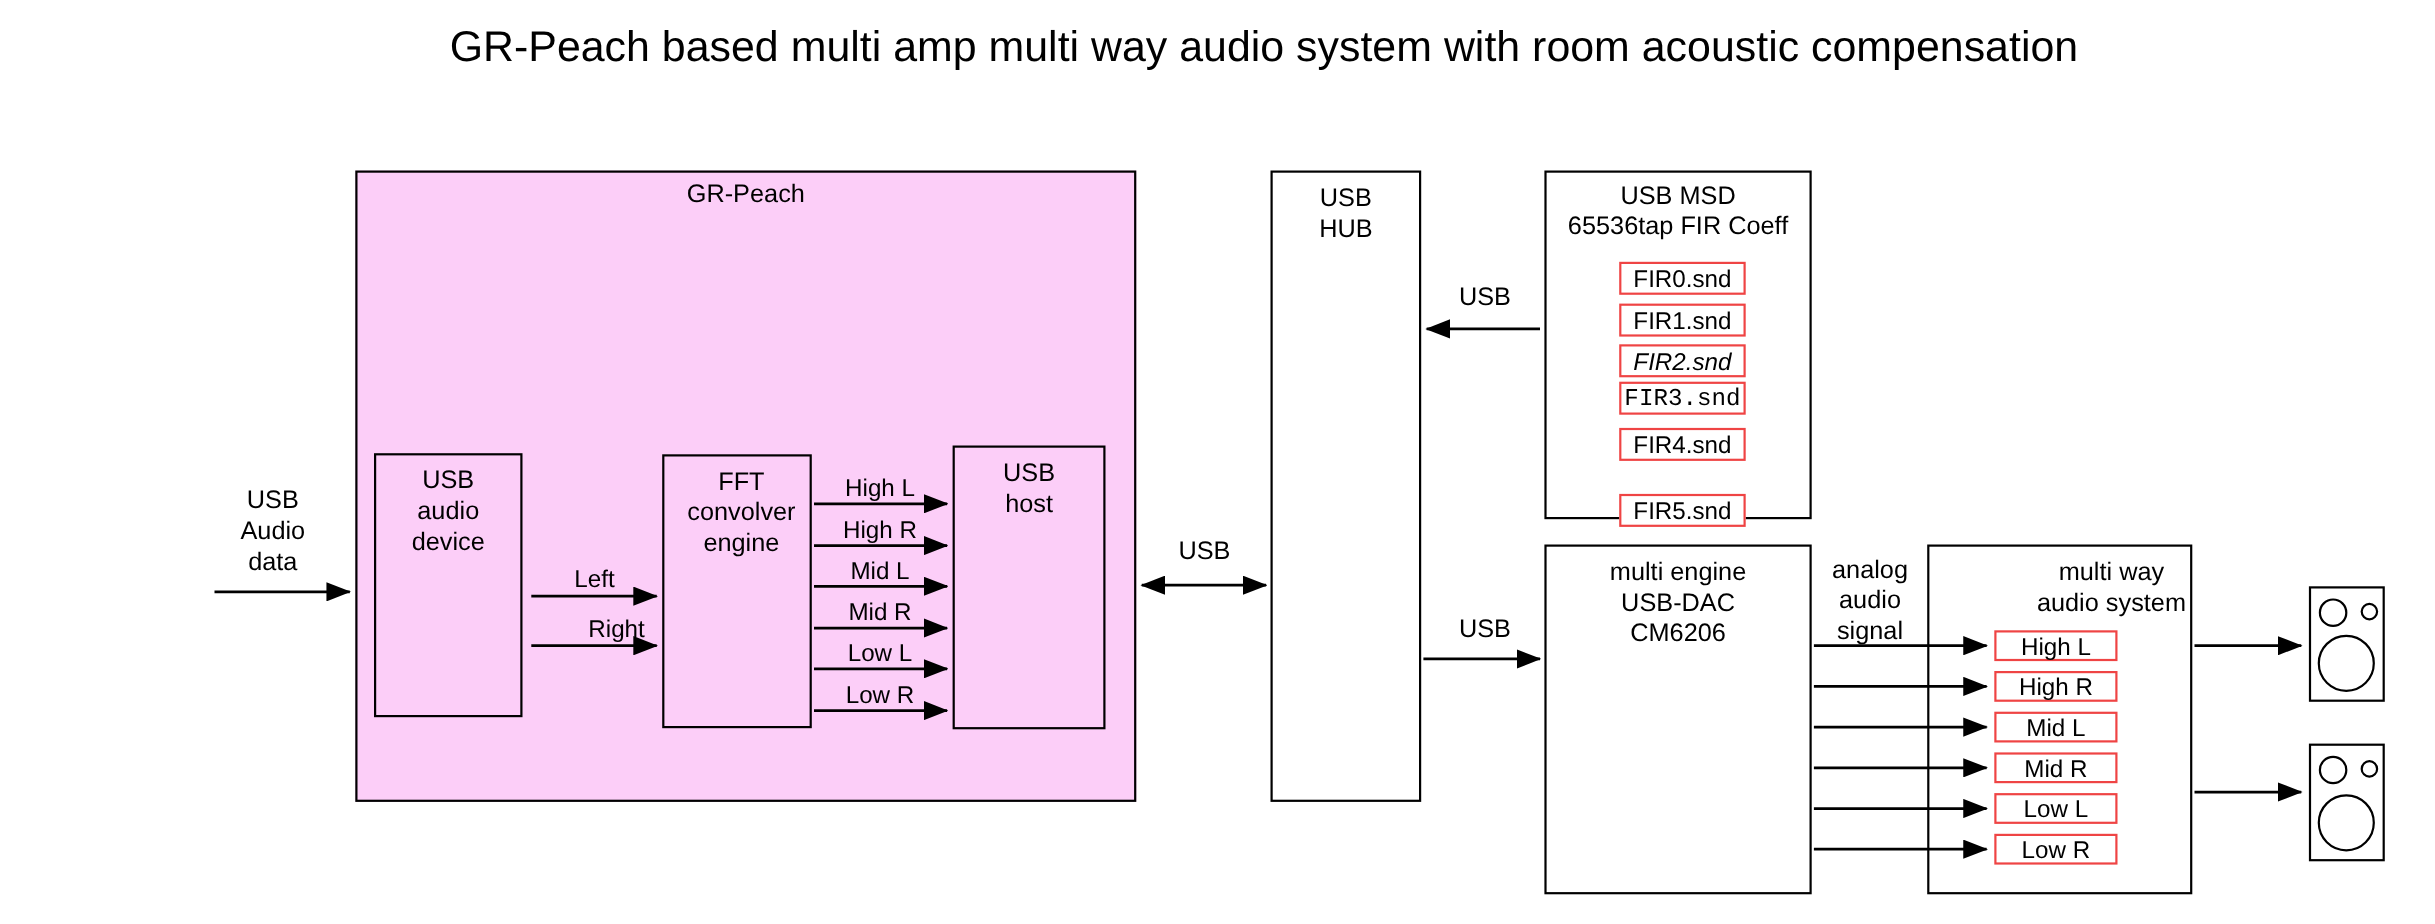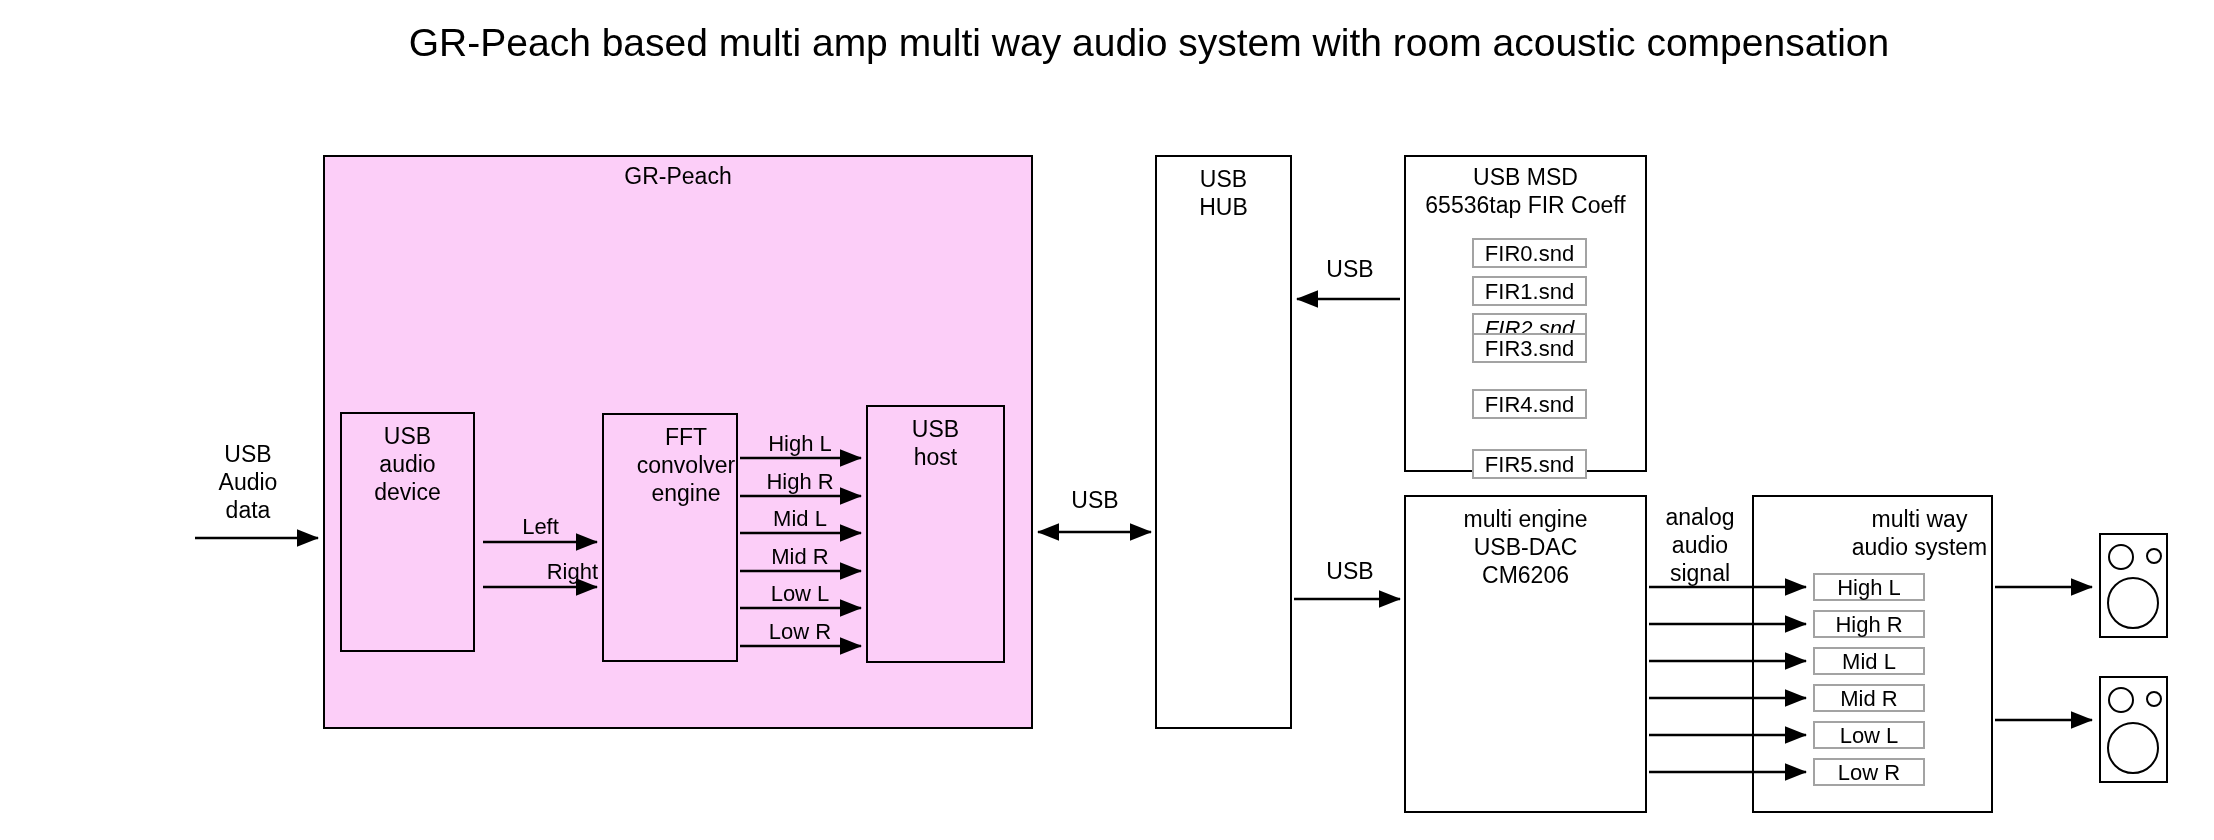--- a/index.html
+++ b/index.html
@@ -32,21 +32,21 @@
   .title {
     position: absolute;
     left: 332px; top: 20px; width: 1634px;
     font-size: 39px; line-height: 46px;
     text-align: center;
     white-space: nowrap;
     z-index: 4;
   }
   .inner-box {
     position: absolute;
-    border: 2px solid #a3a3a3;
+    border: 2px solid #ef4444;
     box-sizing: border-box;
     background: #ffffff;
     font-size: 22px;
     text-align: center;
     z-index: 2;
   }
   .fir { left: 1472px; width: 115px; height: 30px; line-height: 27px; }
   .chan { left: 1813px; width: 112px; height: 28px; line-height: 25px; }
   #connectors {
     position: absolute; left: 0; top: 0;
@@ -79,32 +79,32 @@
   <div class="box pink" style="left:323px;top:155px;width:710px;height:574px;"></div>
   <div class="lbl" style="left:323px;top:162px;width:710px;">GR-Peach</div>
 
   <div class="box pink" style="left:340px;top:412px;width:135px;height:240px;z-index:2;">
     <div class="lbl" style="left:0;top:8px;width:131px;">USB
 audio
 device</div>
   </div>
 
   <div class="box pink" style="left:602px;top:413px;width:136px;height:249px;z-index:2;">
-    <div class="lbl" style="left:16px;top:8px;width:132px;text-align:center;">FFT
+    <div class="lbl" style="left:4px;top:8px;width:132px;text-align:center;">FFT
 convolver
 engine</div>
   </div>
 
   <div class="box pink" style="left:866px;top:405px;width:139px;height:258px;z-index:2;">
     <div class="lbl" style="left:0;top:8px;width:135px;">USB
 host</div>
   </div>
 
   <div class="lbl small-lbl" style="left:483px;top:514px;width:115px;">Left</div>
-  <div class="lbl small-lbl" style="left:483px;top:559px;width:115px;text-align:right;">Right</div>
+  <div class="lbl small-lbl" style="left:503px;top:559px;width:115px;">Right</div>
 
   <div class="lbl small-lbl" style="left:740px;top:431px;width:120px;">High L</div>
   <div class="lbl small-lbl" style="left:740px;top:469px;width:120px;">High R</div>
   <div class="lbl small-lbl" style="left:740px;top:506px;width:120px;">Mid L</div>
   <div class="lbl small-lbl" style="left:740px;top:544px;width:120px;">Mid R</div>
   <div class="lbl small-lbl" style="left:740px;top:581px;width:120px;">Low L</div>
   <div class="lbl small-lbl" style="left:740px;top:619px;width:120px;">Low R</div>
 
   <div class="lbl" style="left:1040px;top:486px;width:110px;">USB</div>
 
@@ -115,21 +115,21 @@
 
   <div class="lbl" style="left:1295px;top:255px;width:110px;">USB</div>
 
   <div class="box" style="left:1404px;top:155px;width:243px;height:317px;">
     <div class="lbl" style="left:0;top:6px;width:239px;">USB MSD
 65536tap FIR Coeff</div>
   </div>
   <div class="inner-box fir" style="top:238px;">FIR0.snd</div>
   <div class="inner-box fir" style="top:276px;">FIR1.snd</div>
   <div class="inner-box fir" style="top:313px;font-style:italic;">FIR2.snd</div>
-  <div class="inner-box fir" style="top:333px;">FIR3.snd</div>
+  <div class="inner-box fir" style="top:347px;font-family:Liberation Mono, monospace;">FIR3.snd</div>
   <div class="inner-box fir" style="top:389px;">FIR4.snd</div>
   <div class="inner-box fir" style="top:449px;">FIR5.snd</div>
 
   <div class="lbl" style="left:1295px;top:557px;width:110px;">USB</div>
 
   <div class="box" style="left:1404px;top:495px;width:243px;height:318px;">
     <div class="lbl" style="left:0;top:8px;width:239px;">multi engine
 USB-DAC
 CM6206</div>
   </div>

